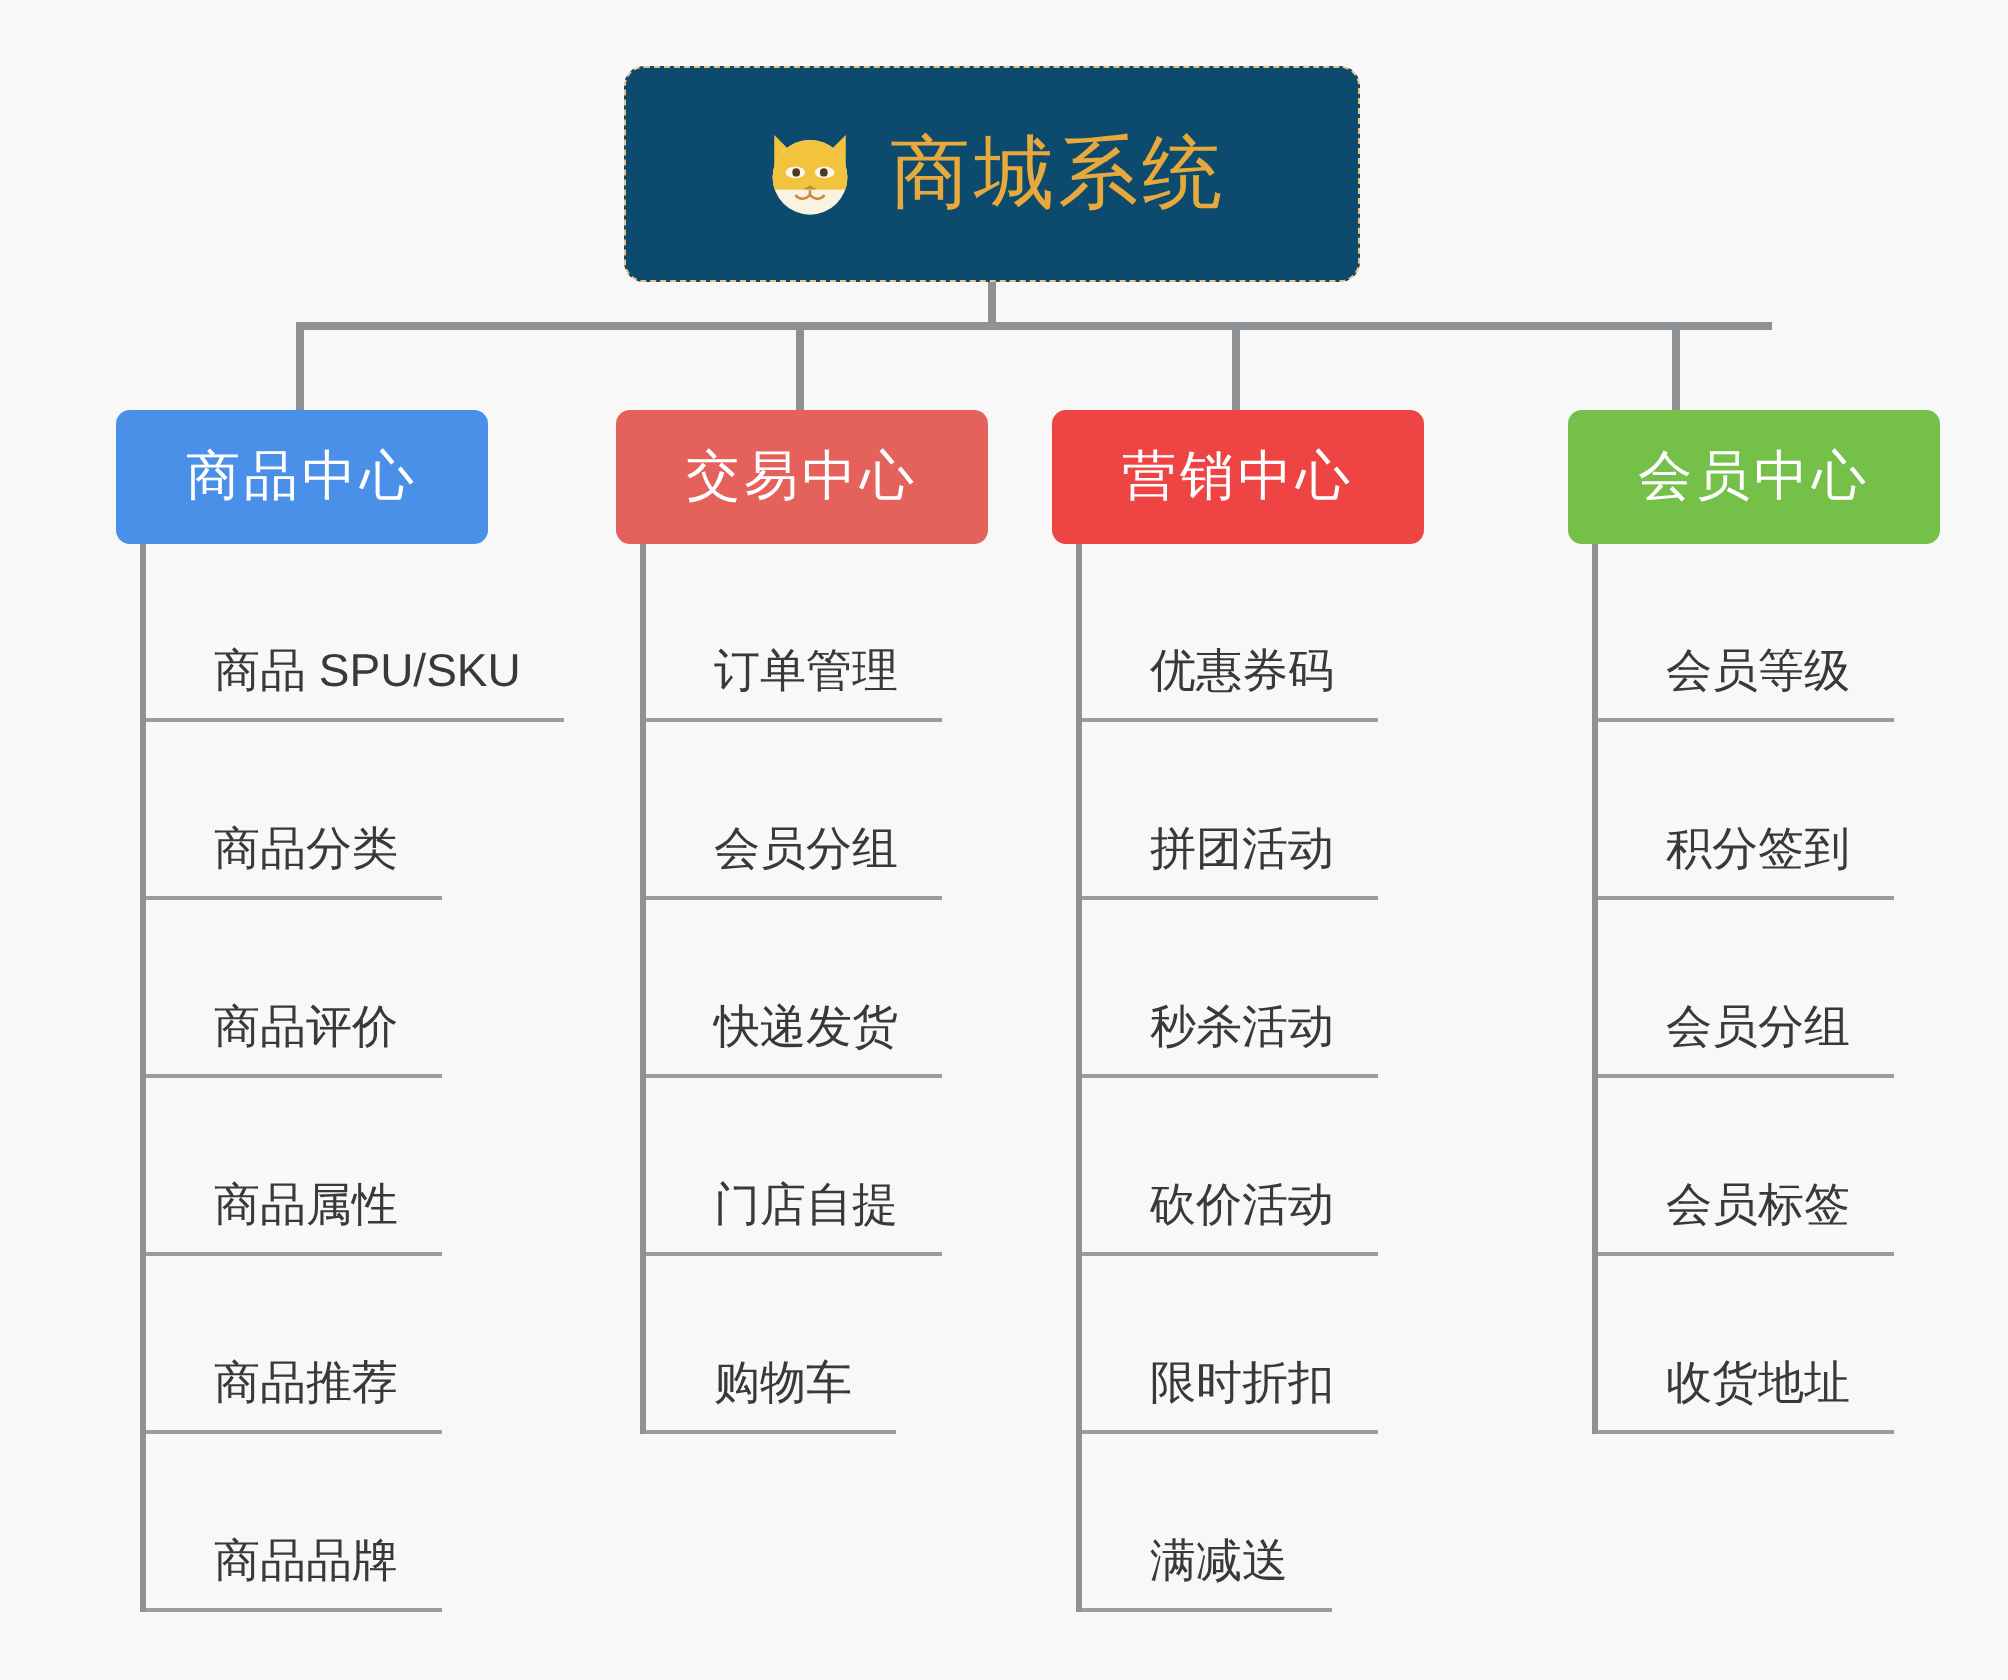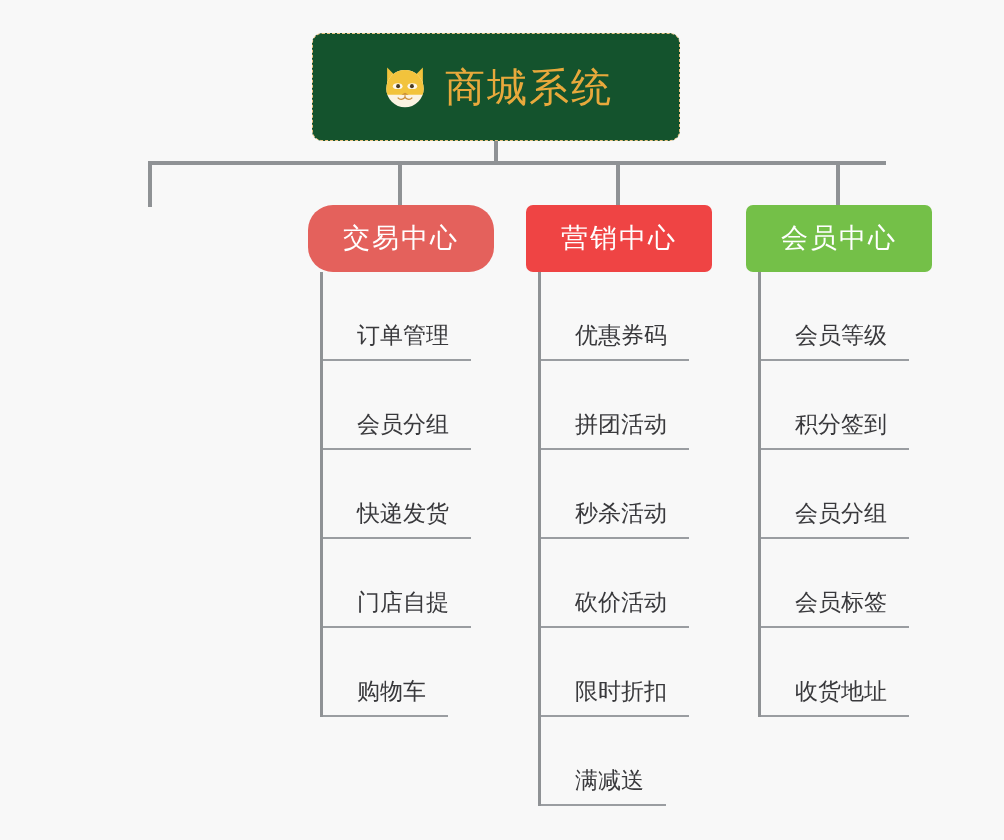--- a/index.html
+++ b/index.html
@@ -20,21 +20,21 @@
   }
 
   
   .root-node {
     position: absolute;
     left: 312px;
     top: 33px;
     width: 368px;
     height: 108px;
     box-sizing: border-box;
-    background: #14532d;
+    background: #0c4a6e;
     border: 1px dashed #e8b champagne;
     border: 1px dashed #eac282;
     border-radius: 10px;
     display: flex;
     align-items: center;
     justify-content: center;
     gap: 14px;
   }
   .root-emoji {
     width: 52px;
@@ -147,23 +147,48 @@
     <span class="root-title">商城系统</span>
   </div>
 
   <div class="trunk-vert"></div>
   <div class="trunk-horiz"></div>
   <div class="branch-drop" style="left:148px;"></div>
   <div class="branch-drop" style="left:398px;"></div>
   <div class="branch-drop" style="left:616px;"></div>
   <div class="branch-drop" style="left:836px;"></div>
 
+  <div class="column" style="left:58px;width:186px;">
+    <div class="cat-header" style="background:#4a90e8;">
+      <span class="cat-header-label">商品中心</span>
+    </div>
+    <div class="leaf-list">
+      <div class="leaf">
+          <span class="leaf-label">商品 SPU/SKU</span>
+        </div>
+      <div class="leaf">
+          <span class="leaf-label">商品分类</span>
+        </div>
+      <div class="leaf">
+          <span class="leaf-label">商品评价</span>
+        </div>
+      <div class="leaf">
+          <span class="leaf-label">商品属性</span>
+        </div>
+      <div class="leaf">
+          <span class="leaf-label">商品推荐</span>
+        </div>
+      <div class="leaf">
+          <span class="leaf-label">商品品牌</span>
+        </div>
+    </div>
+  </div>
 
   <div class="column" style="left:308px;width:186px;">
-    <div class="cat-header" style="background:#e4615c;border-radius:25px;">
+    <div class="cat-header" style="background:#e4615c;">
       <span class="cat-header-label">交易中心</span>
     </div>
     <div class="leaf-list">
       <div class="leaf">
           <span class="leaf-label">订单管理</span>
         </div>
       <div class="leaf">
           <span class="leaf-label">会员分组</span>
         </div>
       <div class="leaf">
@@ -197,21 +222,21 @@
         </div>
       <div class="leaf">
           <span class="leaf-label">限时折扣</span>
         </div>
       <div class="leaf">
           <span class="leaf-label">满减送</span>
         </div>
     </div>
   </div>
 
-  <div class="column" style="left:746px;width:186px;">
+  <div class="column" style="left:784px;width:186px;">
     <div class="cat-header" style="background:#74c048;">
       <span class="cat-header-label">会员中心</span>
     </div>
     <div class="leaf-list">
       <div class="leaf">
           <span class="leaf-label">会员等级</span>
         </div>
       <div class="leaf">
           <span class="leaf-label">积分签到</span>
         </div>

